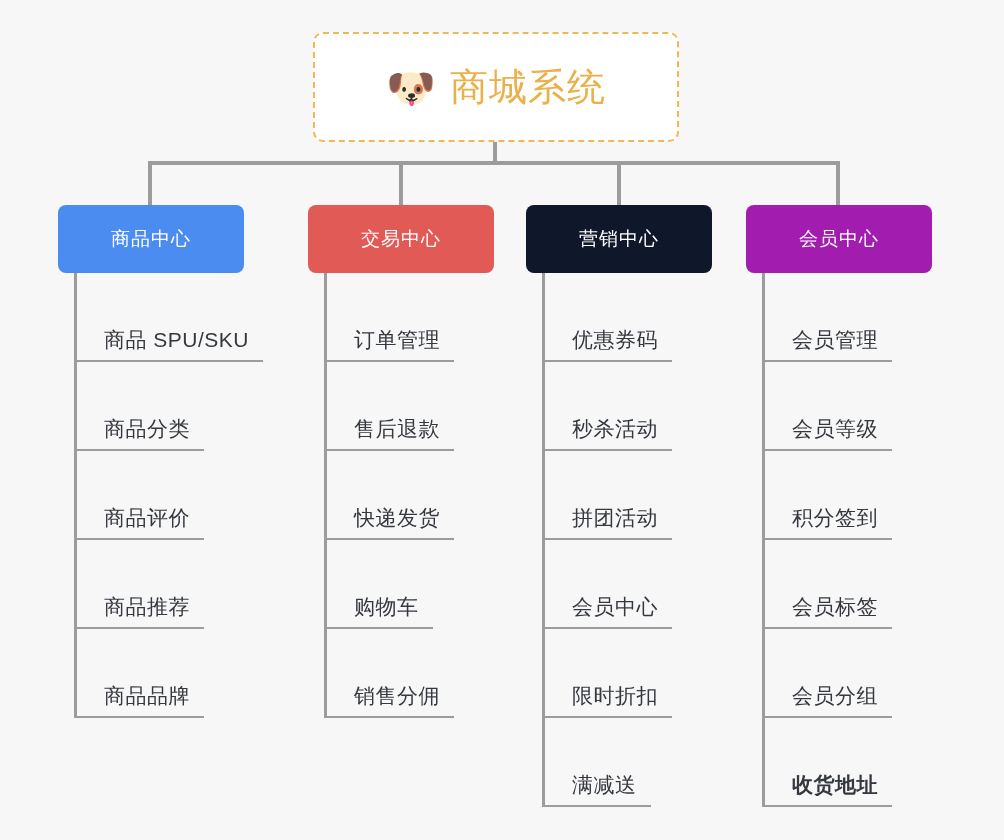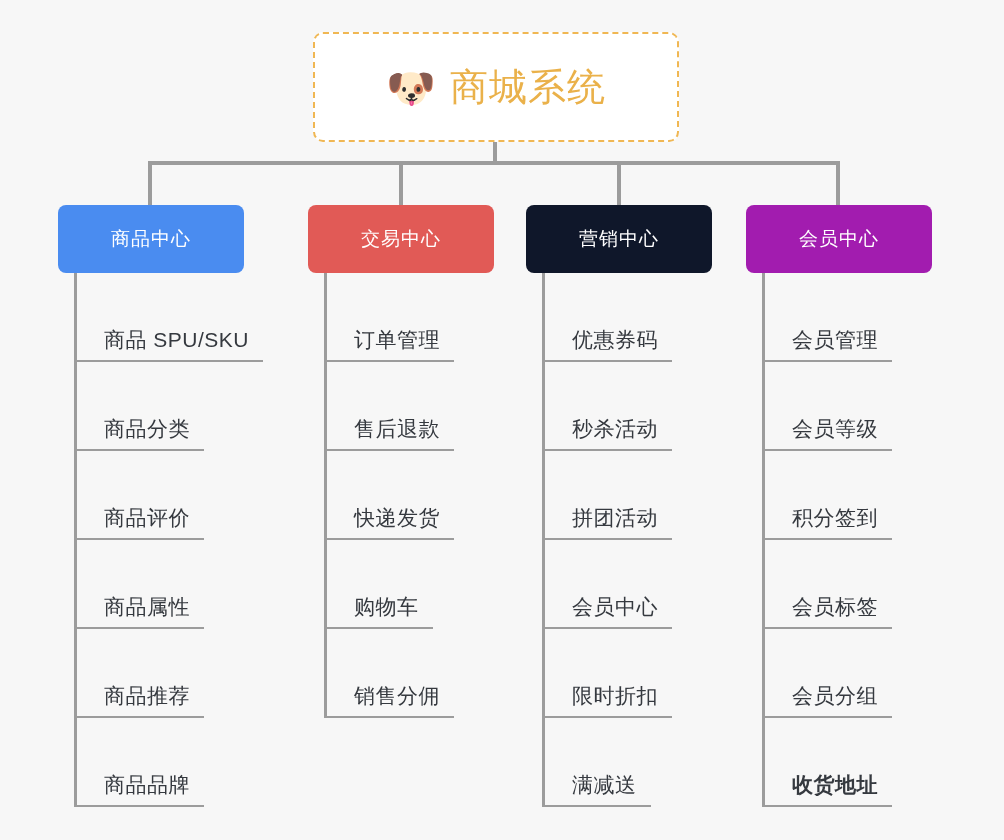--- a/index.html
+++ b/index.html
@@ -164,23 +164,20 @@
       <div class="leaf">
           <span class="leaf-inner" style="border-bottom-color: rgb(156, 156, 156);"><span class="leaf-label">商品 SPU/SKU</span></span>
         </div>
       <div class="leaf">
           <span class="leaf-inner" style="border-bottom-color: rgb(156, 156, 156);"><span class="leaf-label">商品分类</span></span>
         </div>
       <div class="leaf">
           <span class="leaf-inner" style="border-bottom-color: rgb(156, 156, 156);"><span class="leaf-label">商品评价</span></span>
         </div>
       <div class="leaf">
-          <span class="leaf-inner" style="border-bottom-color: rgb(156, 156, 156);"><span class="leaf-label">商品属性</span></span>
-        </div>
-      <div class="leaf">
           <span class="leaf-inner" style="border-bottom-color: rgb(156, 156, 156);"><span class="leaf-label">商品推荐</span></span>
         </div>
       <div class="leaf">
           <span class="leaf-inner" style="border-bottom-color: rgb(156, 156, 156);"><span class="leaf-label">商品品牌</span></span>
         </div>
     </div>
   </div>
 
   <div class="branch branch-1">
     <div class="branch-header" style="background: rgb(225, 90, 86);">

